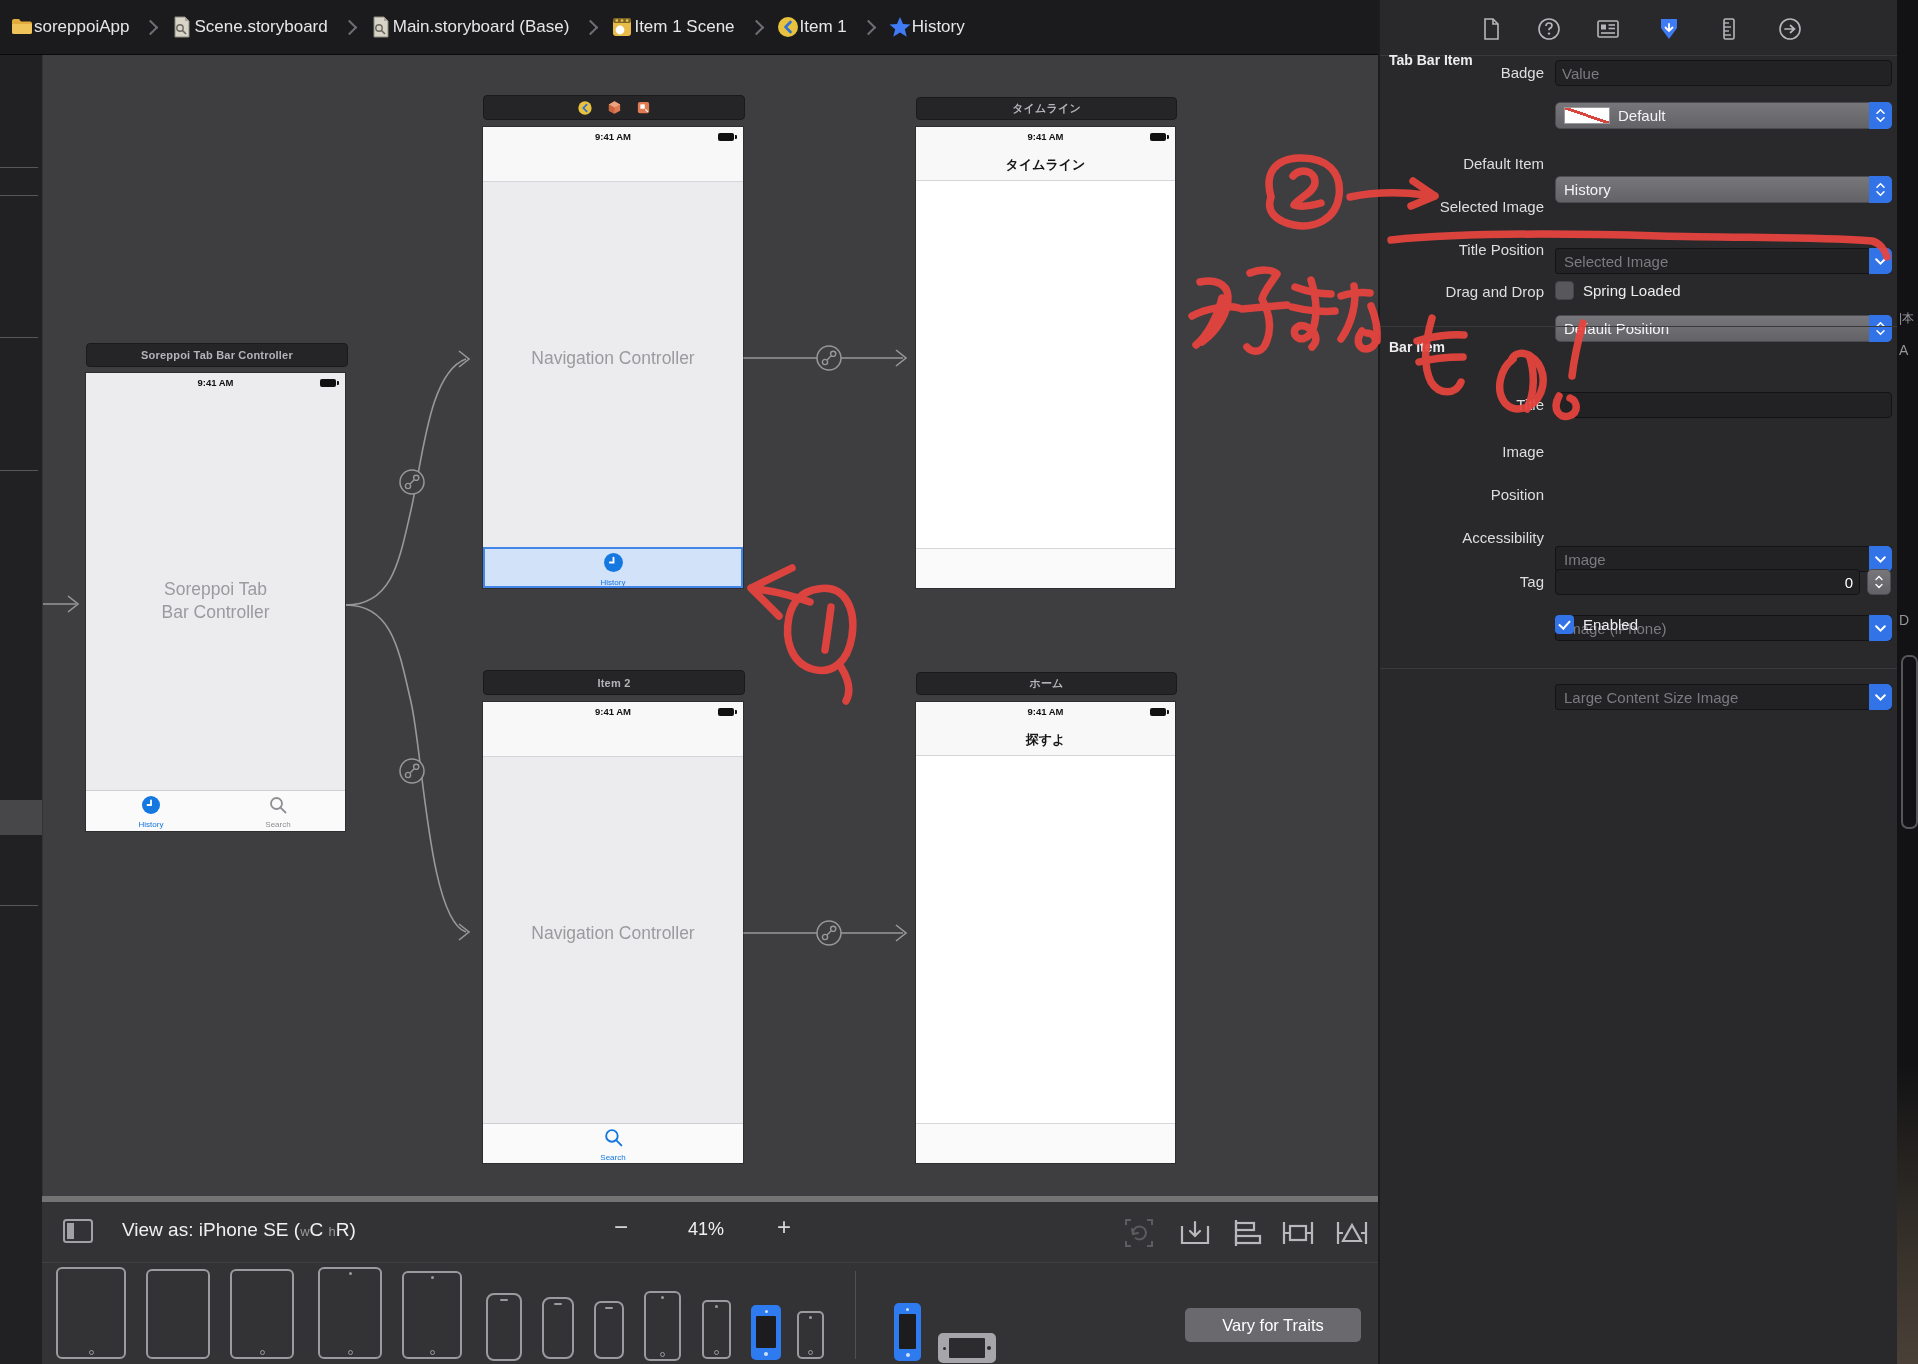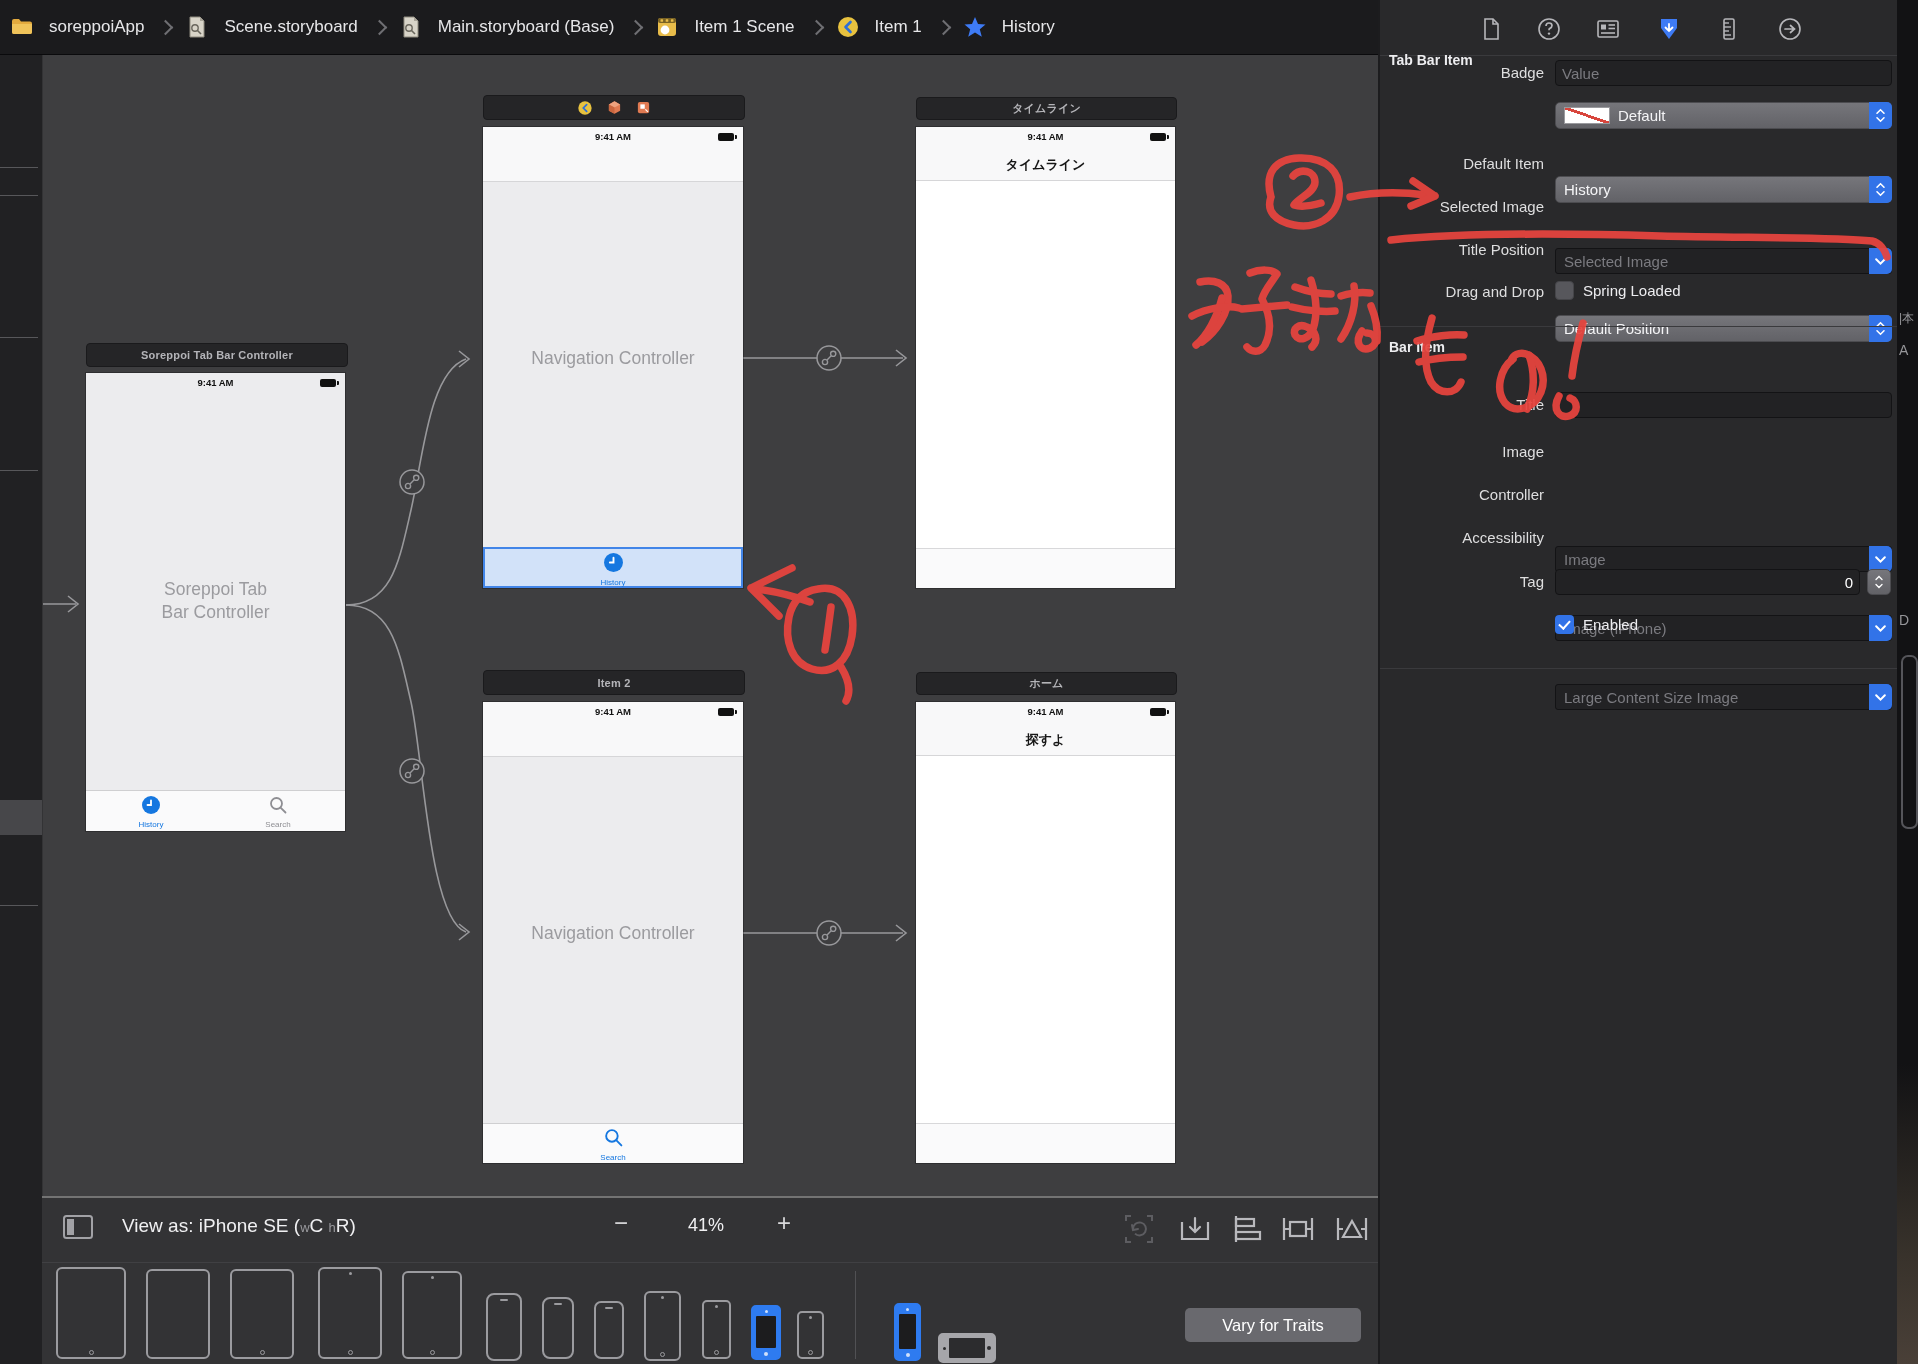--- a/index.html
+++ b/index.html
@@ -3,21 +3,21 @@
 <meta charset="utf-8">
 <style>
   html,body{margin:0;padding:0;background:#000;}
   #app{position:relative;width:1918px;height:1364px;overflow:hidden;
        font-family:"Liberation Sans","DejaVu Sans",sans-serif;background:#3e3e40;}
   .abs{position:absolute;}
   
   #topbar{left:0;top:0;width:1378px;height:55px;background:#1b1b1d;border-bottom:1px solid #0a0a0c;
           display:flex;align-items:center;padding-left:10px;box-sizing:border-box;}
   .crumb{display:flex;align-items:center;color:#e6e6e8;font-size:17px;white-space:nowrap;}
-  .crumb .lbl{margin-left:15px;}
+  .crumb .lbl{margin-left:0;}
   .bc-sep{width:9px;height:9px;border-top:2px solid #6f6f73;border-right:2px solid #6f6f73;
           transform:rotate(45deg);margin:0 14px 0 16px;flex:none;}
   .bc-ic{width:24px;height:24px;flex:none;display:inline-block;}
   
   #leftstrip{left:0;top:55px;width:42px;height:1309px;background:#212123;border-right:1px solid #333335;}
   .tick{position:absolute;left:0;width:38px;border-top:1px solid #57575a;}
   #strip-highlight{position:absolute;left:0;top:745px;width:42px;height:35px;background:#47474a;}
   
   .scene-title{position:absolute;background:#252527;border:1px solid #1a1a1c;border-radius:4px;
                color:#b4b4b8;font-size:11px;font-weight:bold;display:flex;align-items:center;
@@ -58,21 +58,21 @@
   .chk{width:19px;height:19px;border-radius:4px;box-sizing:border-box;display:inline-block;position:relative;flex:none;}
   .chk-off{background:#57575c;border:1px solid #454549;}
   .chk-on{background:#3273e8;}
   .chk-on::after{content:"";position:absolute;left:6px;top:2.5px;width:5px;height:9px;
           border-right:2.4px solid #fff;border-bottom:2.4px solid #fff;transform:rotate(42deg);}
   .chklabel{font-size:15px;color:#ededf0;margin-left:9px;}
   .idivider{position:absolute;left:0;width:519px;border-top:1px solid #3a3a3d;}
   .stepper{position:absolute;width:24px;height:26px;background:linear-gradient(#76767b,#626267);
            border:1px solid #4c4c50;border-radius:5px;display:flex;flex-direction:column;align-items:center;justify-content:center;box-sizing:border-box;}
   
-  #btoolbar{left:42px;top:1196px;width:1336px;height:66px;background:#333335;border-top:2px solid #737373;box-sizing:border-box;}
+  #btoolbar{left:42px;top:1196px;width:1336px;height:66px;background:#333335;border-top:6px solid #737373;box-sizing:border-box;}
   #devicebar{left:42px;top:1262px;width:1336px;height:102px;background:#333335;border-top:1px solid #404043;box-sizing:border-box;padding-left:36px;}
   .tbtext{color:#f0f0f2;font-size:19px;}
   .dim{color:#9a9a9e;font-size:13px;}
   .zoombtn{color:#d9d9db;font-size:24px;}
   .dev{position:absolute;border:2.5px solid #9b9b9f;border-radius:6px;box-sizing:border-box;}
   .dev .cam{position:absolute;left:50%;top:3px;width:3px;height:3px;margin-left:-1.5px;border-radius:50%;background:#9b9b9f;}
   .dev .home{position:absolute;left:50%;bottom:2px;width:5px;height:5px;margin-left:-2.5px;border-radius:50%;border:1.5px solid #9b9b9f;box-sizing:border-box;}
   .dev .spk{position:absolute;left:50%;top:4px;width:8px;height:2px;margin-left:-4px;border-radius:1px;background:#9b9b9f;}
   .dev-sel{background:#2e7bf0;border-color:#2e7bf0;}
   .dev-sel .scr{position:absolute;left:3px;right:3px;top:9px;bottom:10px;background:#1c1c1e;border-radius:1px;}
@@ -433,21 +433,21 @@
     <div class="ilabel" style="top:439px;line-height:26px;">Image</div>
     <div class="ictrl combo" style="top:439px;height:26px;">
       <span class="ph">Image</span>
       <span class="cap">
         <svg width="13" height="9" viewBox="0 0 12 8">
             <path d="M2 2 L6 6 L10 2" fill="none" stroke="#fff" stroke-width="1.9" stroke-linecap="round"></path>
           </svg>
       </span>
     </div>
 
-    <div class="ilabel" style="top:482px;line-height:26px;">Controller</div>
+    <div class="ilabel" style="top:482px;line-height:26px;">Position</div>
     <div class="ictrl combo" style="top:482px;height:26px;">
       <span class="ph">Image (iPhone)</span>
       <span class="cap">
         <svg width="13" height="9" viewBox="0 0 12 8">
             <path d="M2 2 L6 6 L10 2" fill="none" stroke="#fff" stroke-width="1.9" stroke-linecap="round"></path>
           </svg>
       </span>
     </div>
 
     <div class="ilabel" style="top:525px;line-height:26px;">Accessibility</div>

